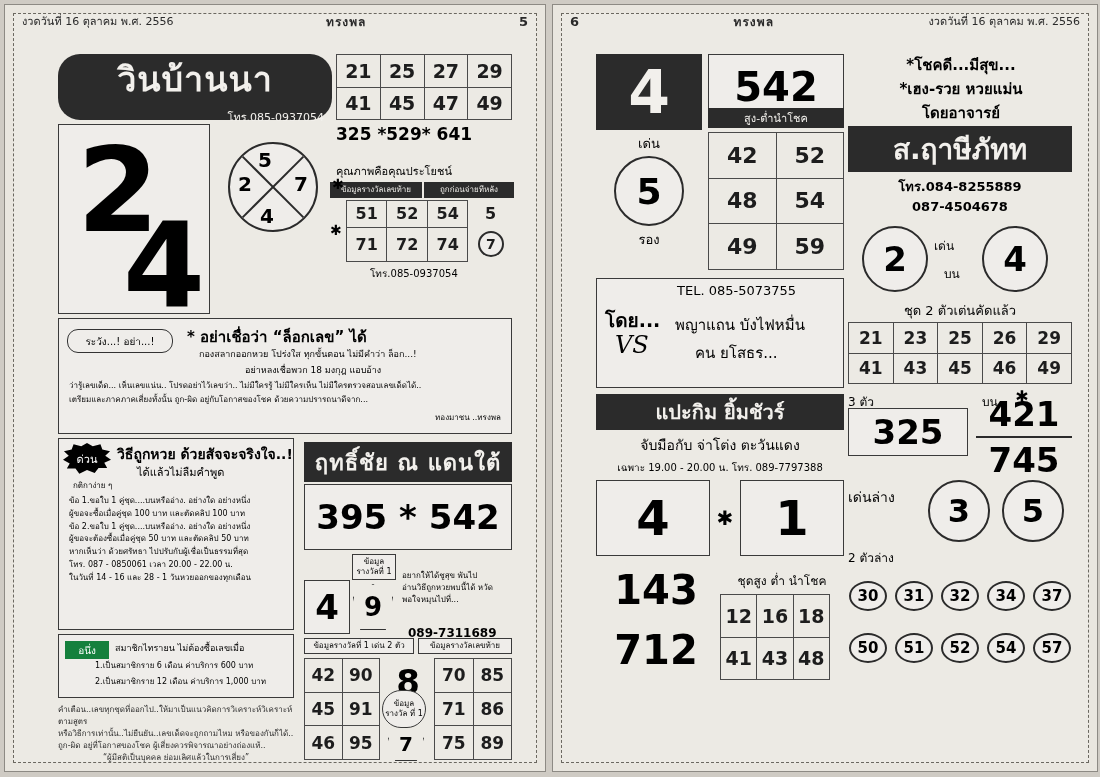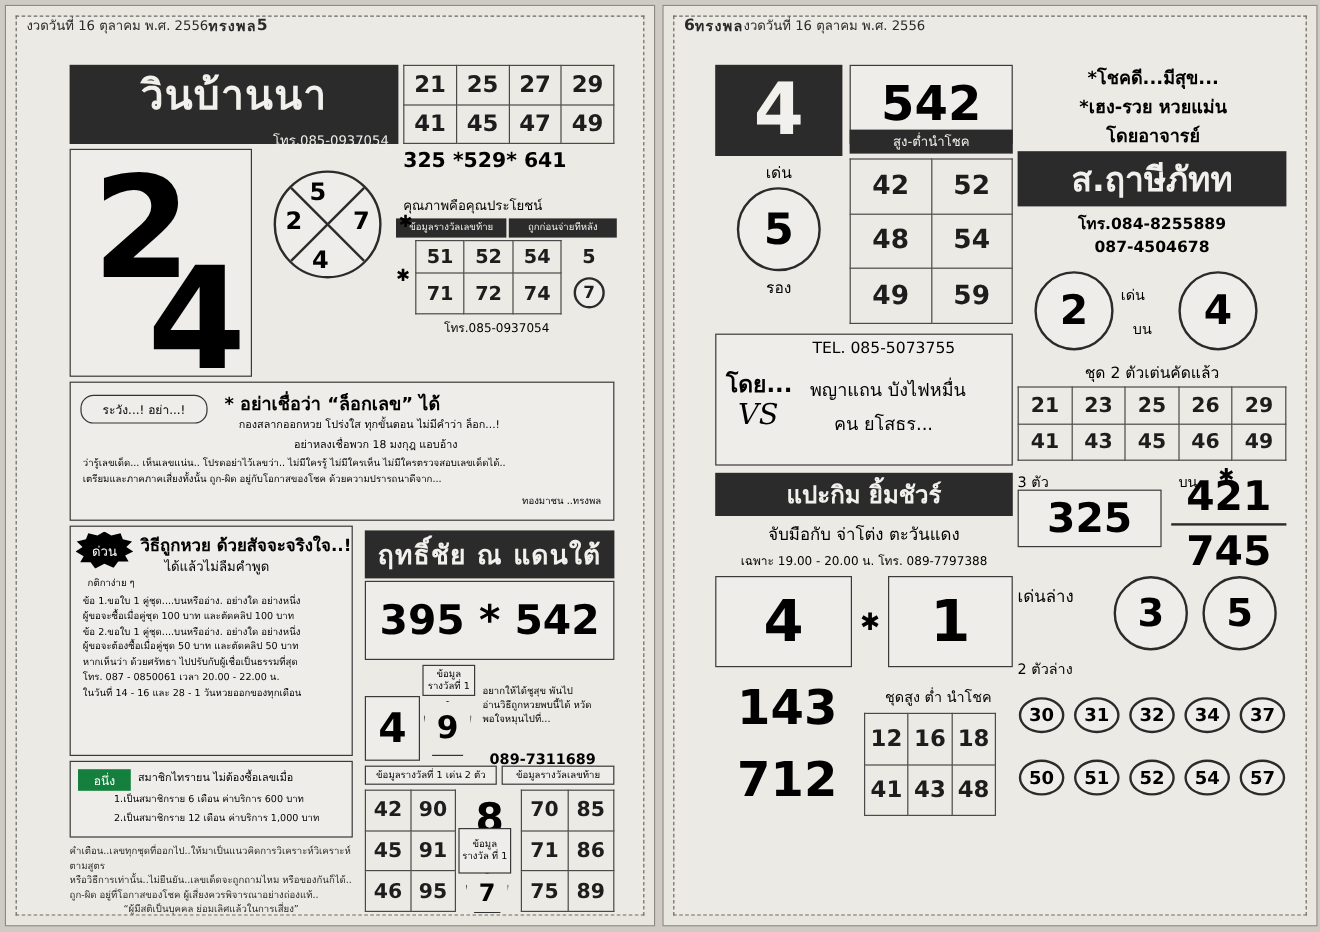--- a/index.html
+++ b/index.html
@@ -16,33 +16,33 @@
     overflow:hidden;
   }
   #page-left{left:4px;width:540px;}
   #page-right{left:552px;width:544px;}
   .inner{
     position:absolute;inset:8px;
     border:1px dashed #6b6860;
     background:#eceae4;
   }
   .hdr{
-    position:absolute;top:-4px;left:0;right:17px;height:22px;
-    display:flex;align-items:center;justify-content:flex-start;
+    position:absolute;top:-4px;left:0;right:0;height:22px;
+    display:flex;align-items:center;justify-content:space-between;
     font-size:11px;color:#2a2a2a;padding:0 8px;box-sizing:border-box;
   }
   .hdr .mid{font-size:12px;font-weight:bold;letter-spacing:1px;}
   .pnum{font-size:13px;font-weight:bold;}
 
   
   .box{position:absolute;box-sizing:border-box;}
   .blk{background:#2b2b2b;color:#f2f0ec;}
   .bord{border:1px solid #3a3a3a;background:#efedea;}
   .ctr{display:flex;align-items:center;justify-content:center;text-align:center;}
-  .col{flex-direction:column;}
+  .col{flex-direction:column;border-radius:22px;}
   .thai{font-family:"DejaVu Sans",sans-serif;}
   .tiny{font-size:8px;line-height:1.25;}
   .sm{font-size:9px;}
   .circle{border-radius:50%;border:2px solid #2b2b2b;display:flex;align-items:center;justify-content:center;background:#efedea;}
   table.grid{border-collapse:collapse;width:100%;height:100%;}
   table.grid td{border:1px solid #4a4a4a;text-align:center;font-weight:bold;color:#1d1d1d;}
   .nob td{border:none;}
   .oval{border:2px solid #2b2b2b;border-radius:50%;width:34px;height:26px;display:inline-flex;align-items:center;justify-content:center;font-weight:bold;font-size:15px;margin:1px;background:#efedea;}
 </style>
 </head>

